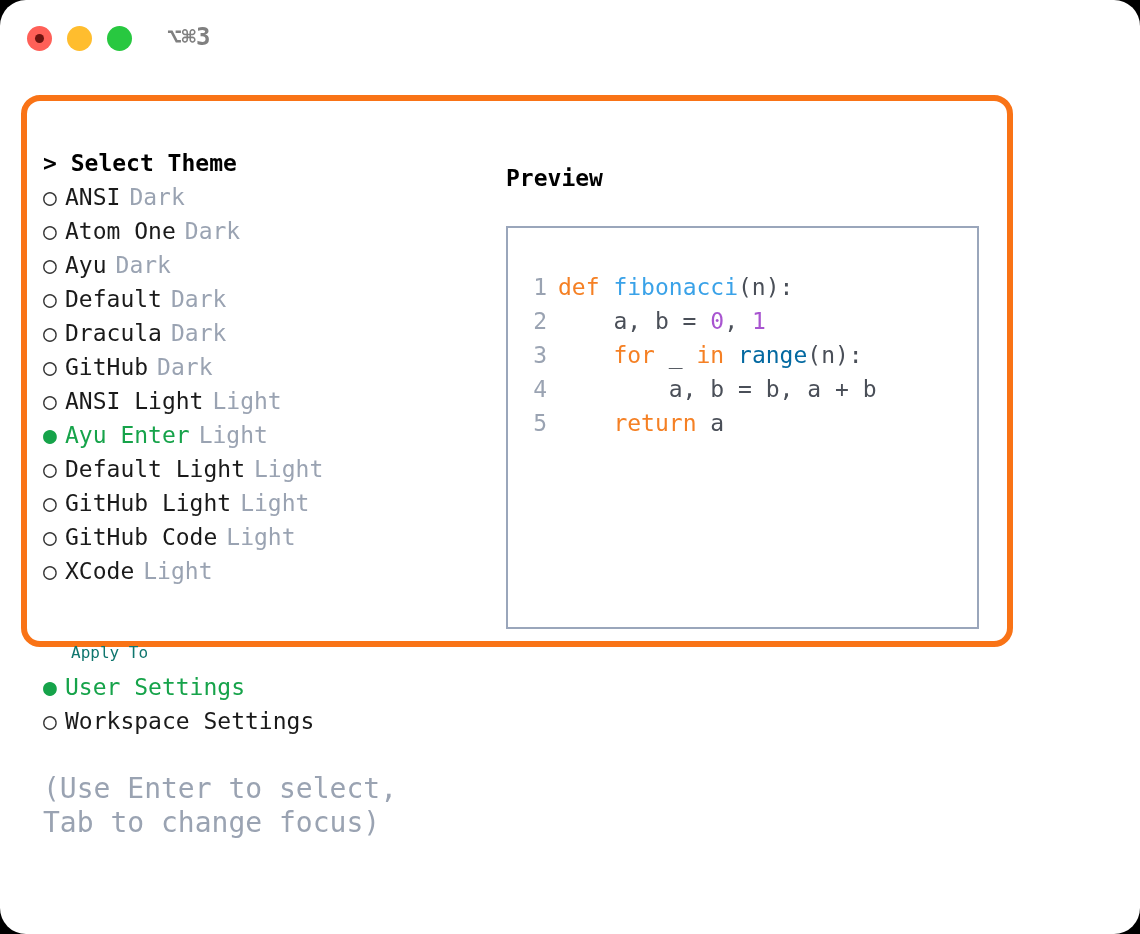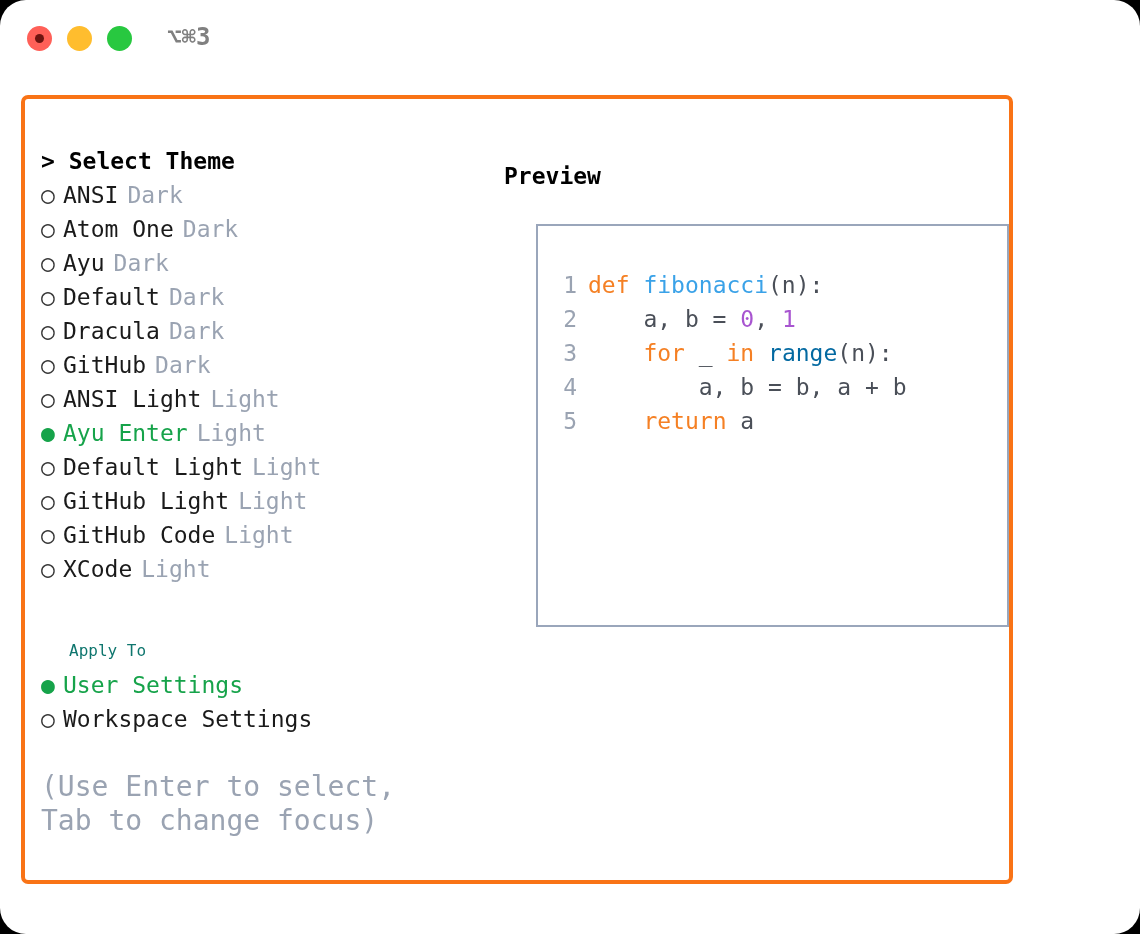--- a/index.html
+++ b/index.html
@@ -60,23 +60,23 @@
     letter-spacing: 0px;
     white-space: pre;
   }
 
   
   .dialog {
     position: absolute;
     left: 21px;
     top: 95px;
     width: 992px;
-    height: 789px;
-    border: 4px solid #f97316;
-    border-radius: 7px;
+    height: 552px;
+    border: 6px solid #f97316;
+    border-radius: 19px;
     box-sizing: border-box;
     background: #ffffff;
   }
 
   
   .left-col {
     position: absolute;
     left: 16px;
     top: 45px;
     width: 440px;
@@ -145,21 +145,20 @@
     white-space: pre;
   }
   .code-box {
     margin-top: 31px;
     width: 473px;
     height: 403px;
     border: 2px solid #9aa6bb;
     box-sizing: border-box;
     background: #ffffff;
     position: relative;
-    margin-left: 32px;
   }
   .code-inner {
     position: absolute;
     left: 17px;
     top: 42px;
     right: 4px;
   }
   .code-line {
     font-size: 23px;
     line-height: 34px;

